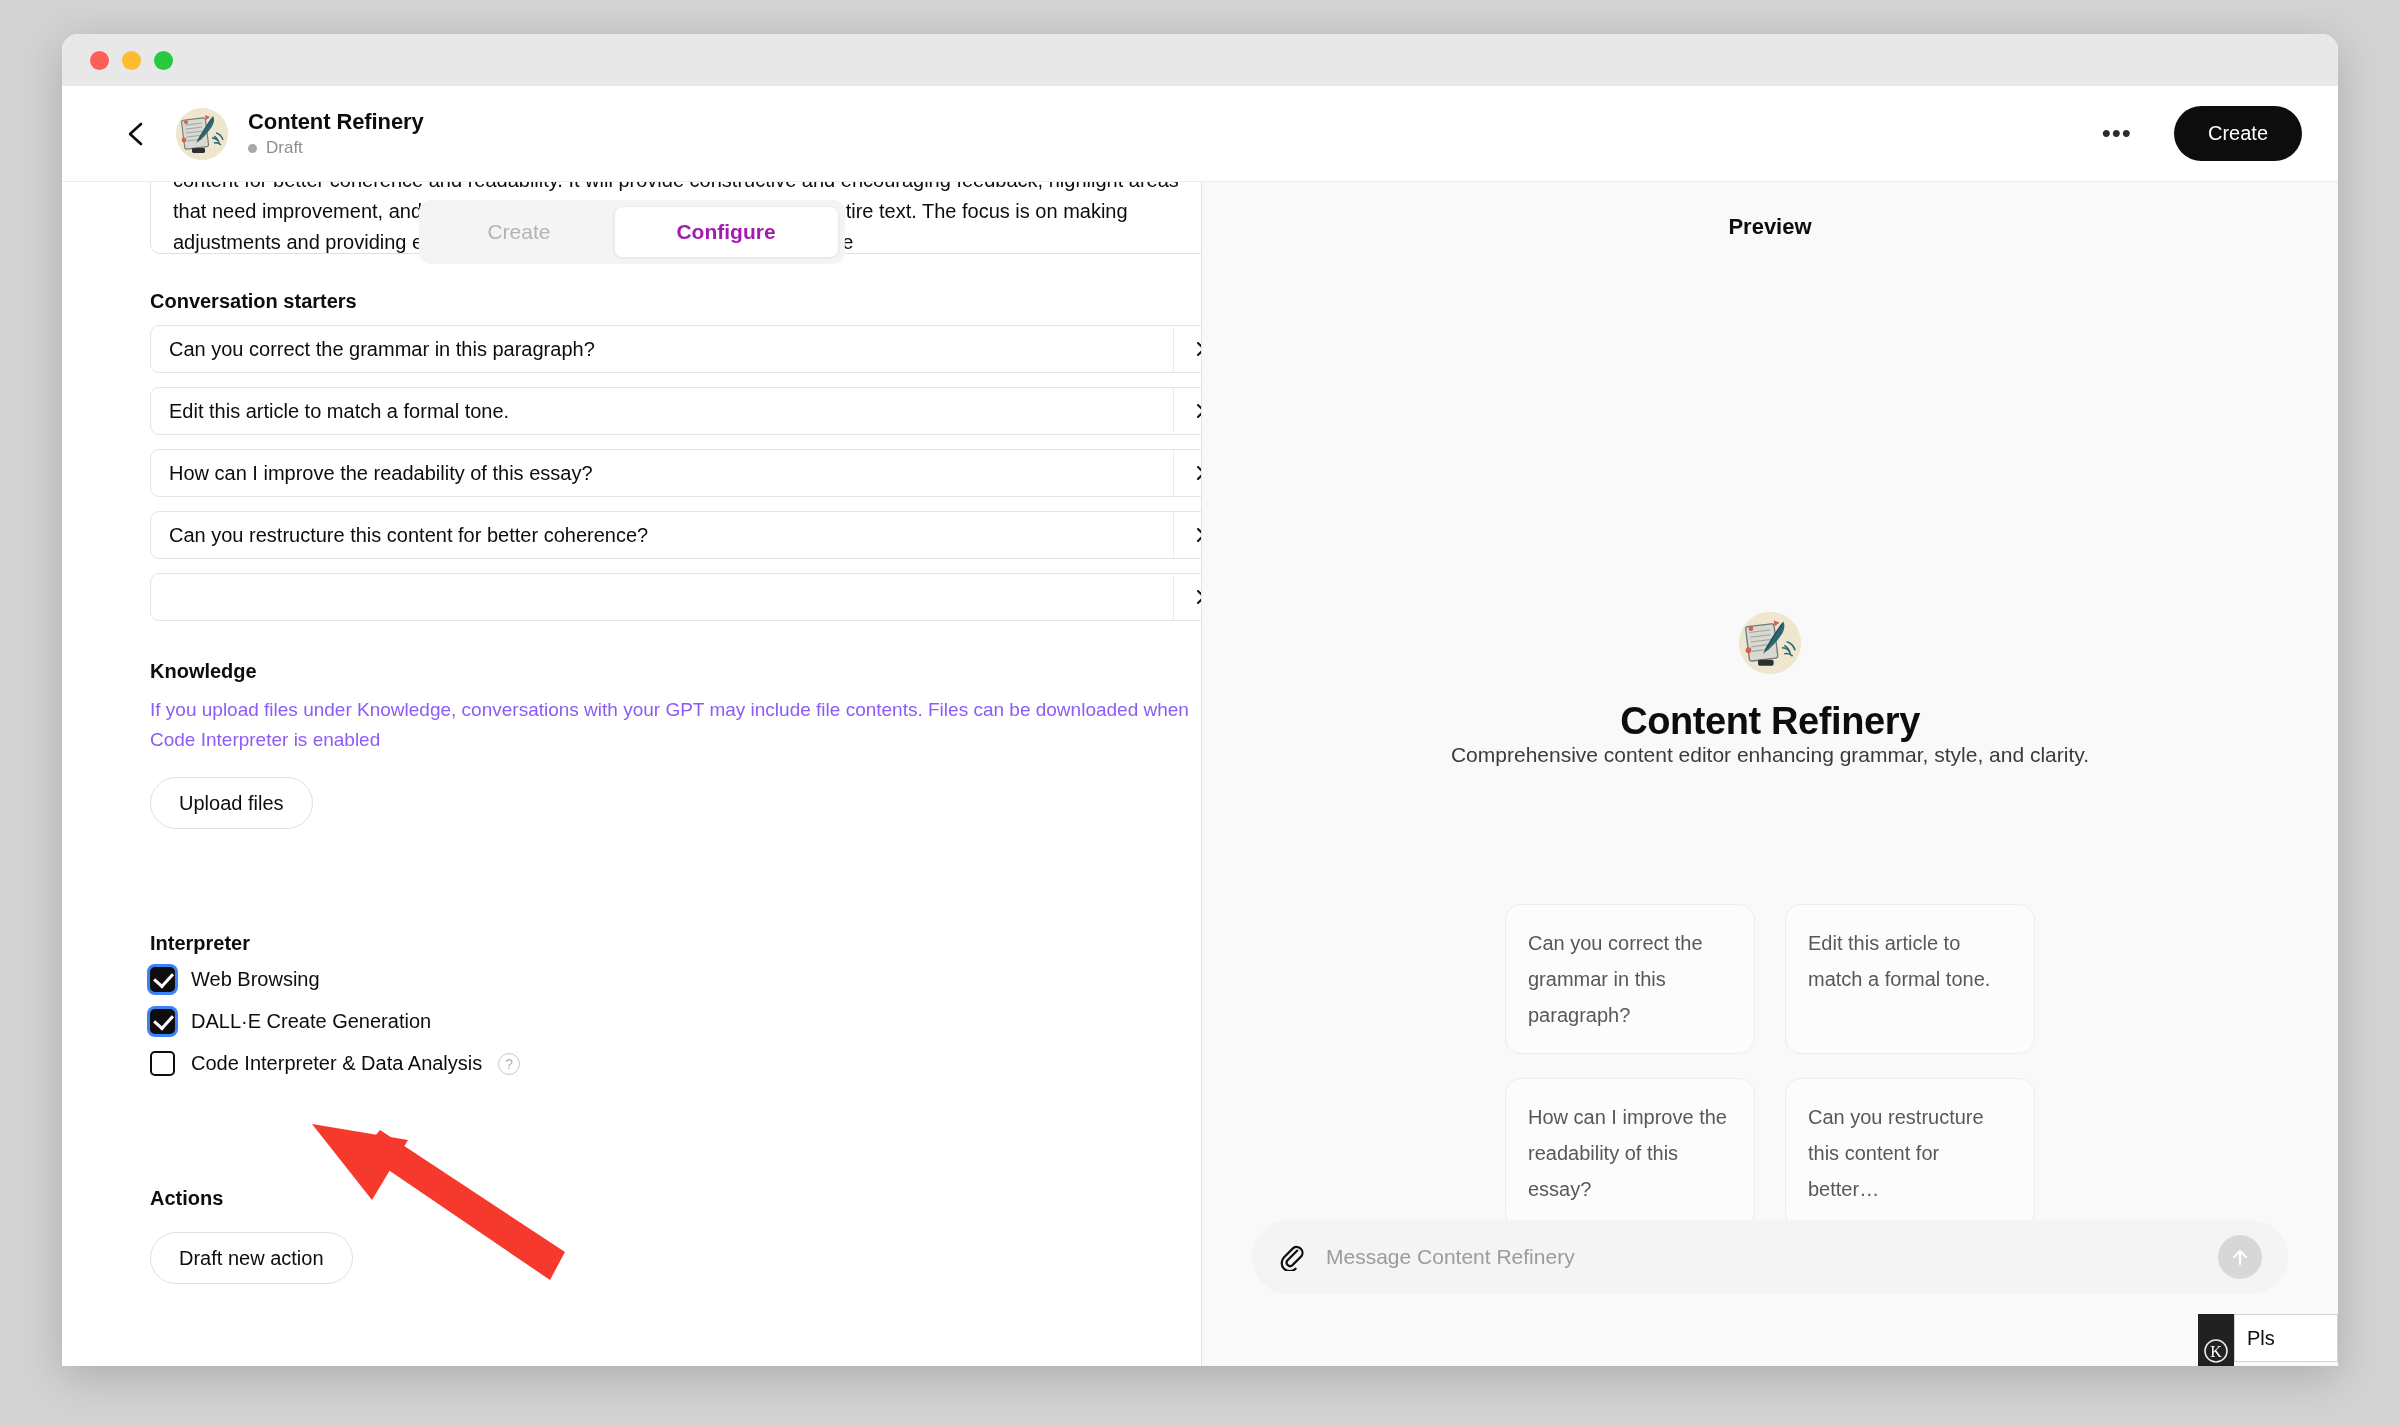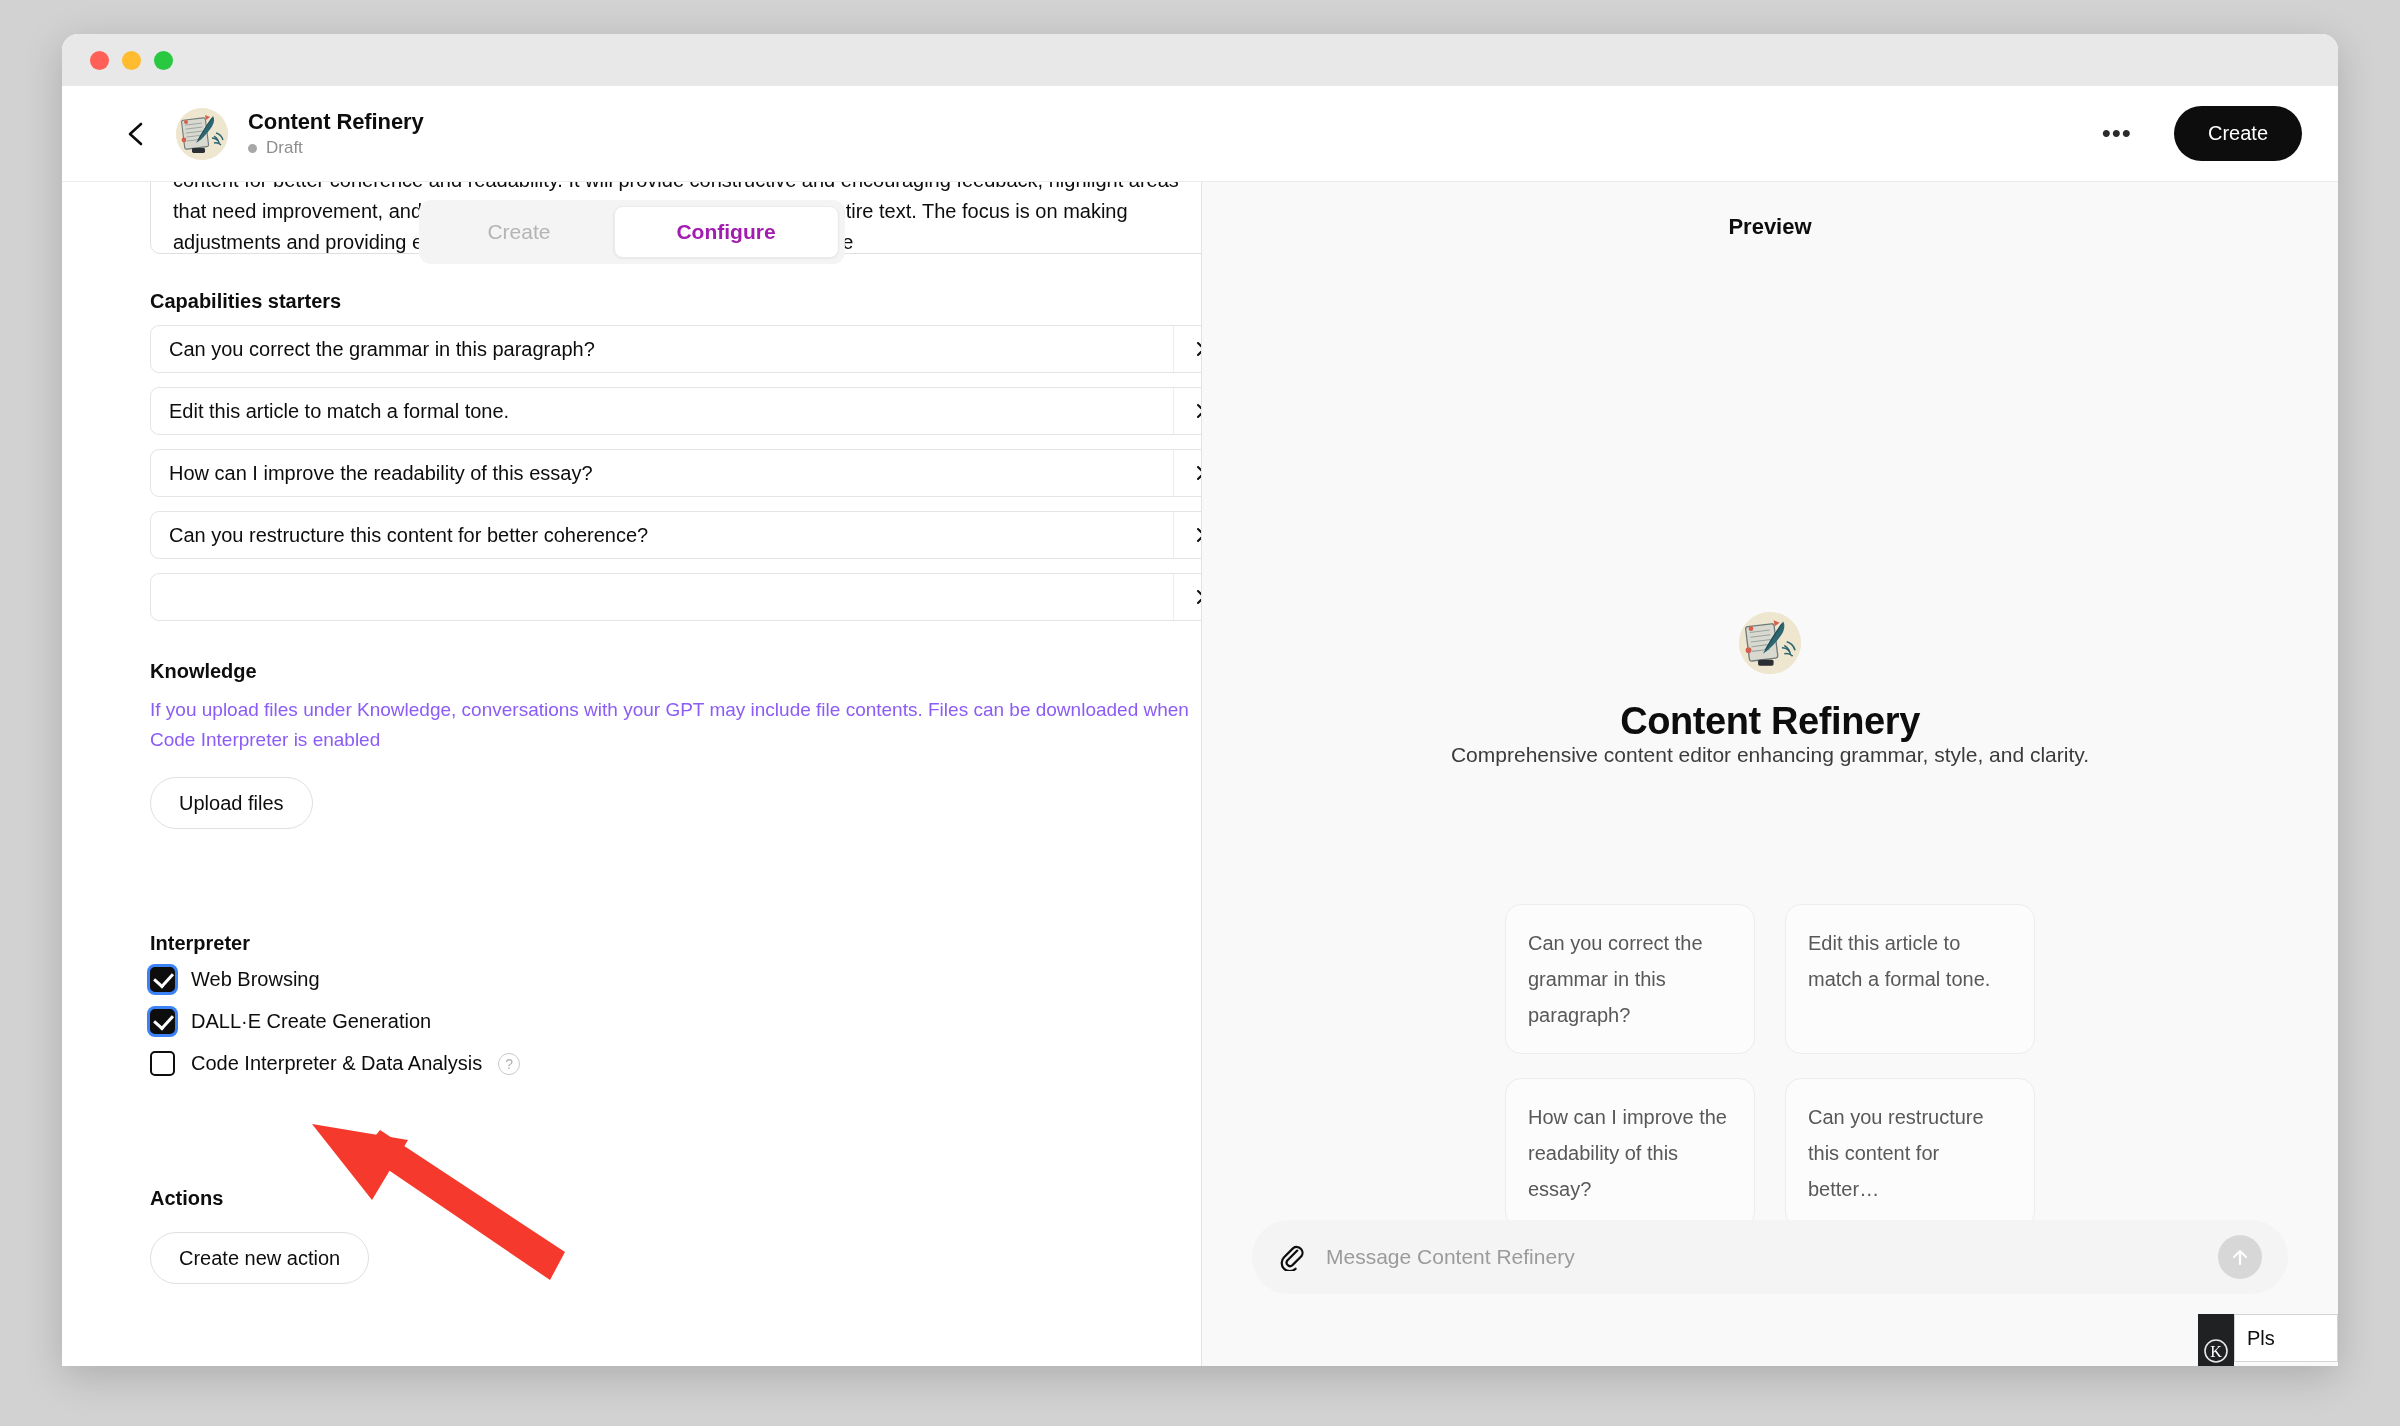--- a/index.html
+++ b/index.html
@@ -406,21 +406,21 @@
         <button class="tab">Create</button>
         <button class="tab active">Configure</button>
       </div>
 
       <div class="instr-box">
         <div class="instr-text">content for better coherence and readability. It will provide constructive and encouraging feedback, highlight areas that need improvement, and suggest enhancements without rewriting the entire text. The focus is on making adjustments and providing explanations for suggested changes, ensuring the</div>
 
       </div>
 
       <div class="section" style="top:108px;">
-        <div class="section-label">Capabilities starters</div>
+        <div class="section-label">Conversation starters</div>
 
         <div class="starter-row">
           <input class="starter-input" value="Can you correct the grammar in this paragraph?" style="">
           <div class="starter-x">
             <svg width="20" height="20" viewBox="0 0 20 20">
               <path d="M4 4 L16 16 M16 4 L4 16" stroke="#0d0d0d" stroke-width="2" stroke-linecap="round"></path>
             </svg>
           </div>
         </div>
 
@@ -482,21 +482,21 @@
 
         <div class="cap-row">
           <div class="cbox"></div>
           <span>Code Interpreter &amp; Data Analysis</span>
           <span class="help-badge">?</span>
         </div>
       </div>
 
       <div class="section" style="top:1005px;">
         <div class="section-label">Actions</div>
-        <button class="pill-btn" style="margin-top:10px;">Create new action</button>
+        <button class="pill-btn" style="margin-top:10px;">Draft new action</button>
       </div>
 
       <svg class="arrow-anno" viewBox="0 0 260 200">
         <g fill="#F5392C">
           <polygon points="2,22 98,38 62,98"></polygon>
           <polygon points="52,50 240,178 255,150 70,28"></polygon>
         </g>
       </svg>
 
     </div>

